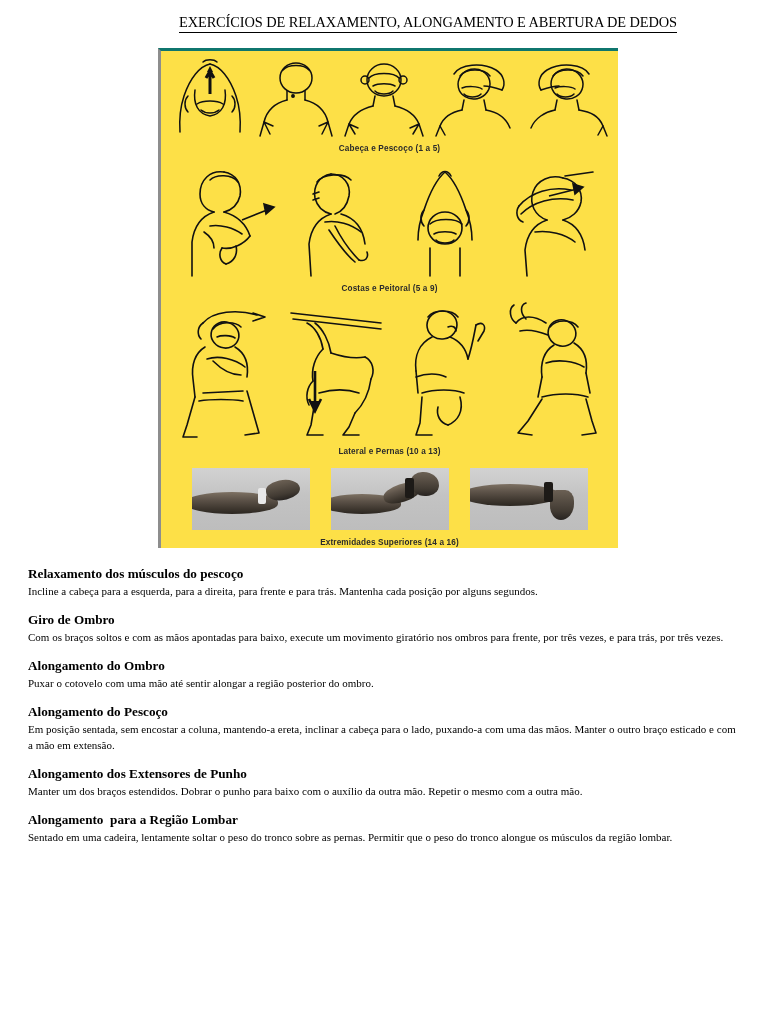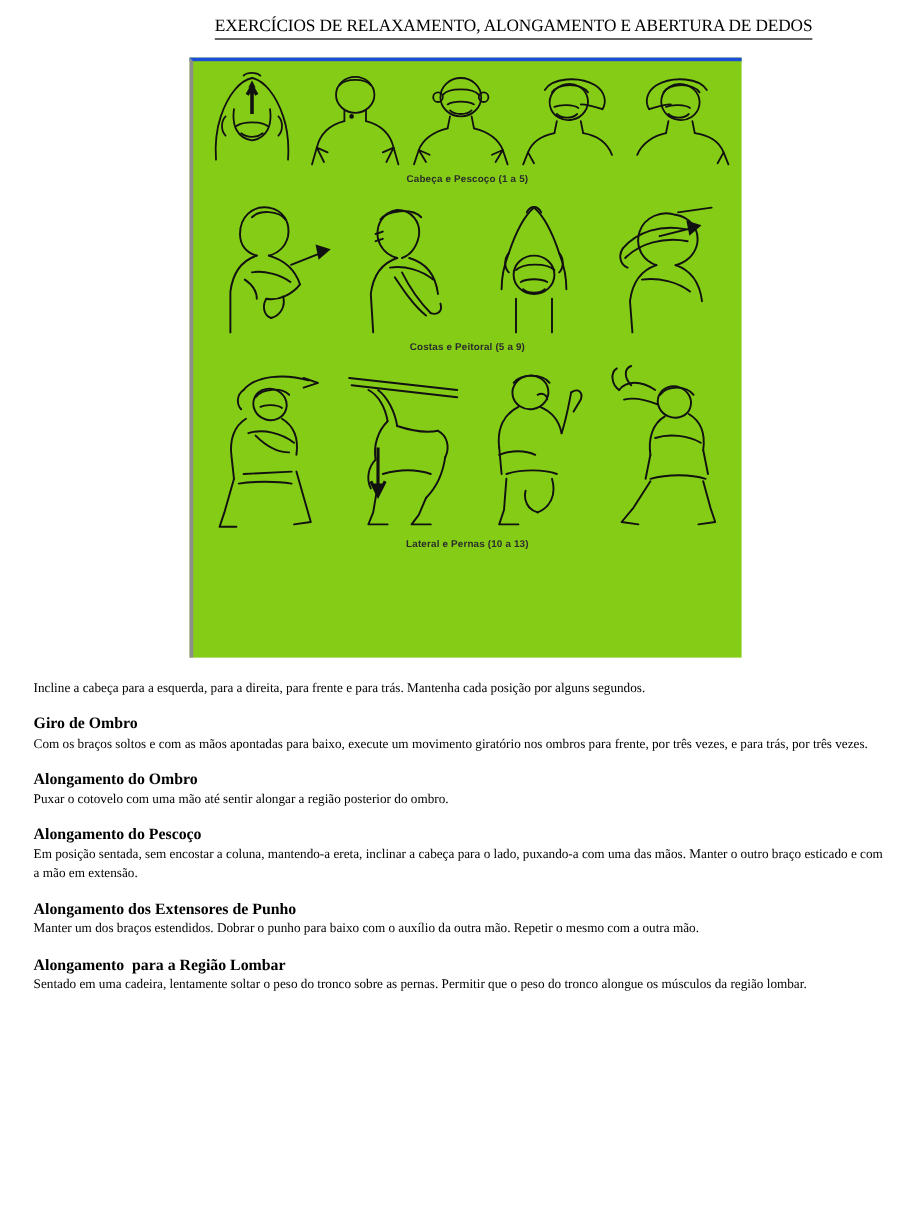--- a/index.html
+++ b/index.html
@@ -35,22 +35,22 @@
     display: inline-block;
   }
 
   
   #figure-block {
     position: absolute;
     top: 48px;
     left: 158px;
     width: 460px;
     height: 500px;
-    background: #84cc16;
-    border-top: 3px solid #1d4ed8;
+    background: #fde047;
+    border-top: 3px solid #0f766e;
     border-left: 3px solid #8d8d8d;
     box-sizing: border-box;
   }
   .fig-rows {
     position: absolute;
     top: 0; left: 0; right: 0; bottom: 0;
     display: flex;
     flex-direction: column;
   }
   .fig-row {
@@ -360,27 +360,49 @@
           <path d="M84 72 L88 92"></path>
           <path d="M40 96 C54 92 74 92 86 96"></path>
           <path d="M40 98 L26 120 L16 132 L30 134"></path>
           <path d="M84 98 L90 120 L94 132 L80 134"></path>
         </g>
       </svg>
 
       <div class="caption">Lateral e Pernas (10 a 13)</div>
     </div>
 
+    <div class="fig-row" id="row-upper">
+      <div class="photo-strip">
+        <div class="photo">
+          <div class="arm" style="left:-6px; top:24px; width:92px; height:22px;"></div>
+          <div class="hand" style="left:74px; top:12px; width:34px; height:20px; transform:rotate(-12deg);"></div>
+          <div class="cuff" style="left:66px; top:20px; width:8px; height:16px; background:#e8e8e8;"></div>
+        </div>
+        <div class="photo">
+          <div class="arm" style="left:-8px; top:26px; width:78px; height:20px;"></div>
+          <div class="arm" style="left:52px; top:16px; width:38px; height:18px; transform:rotate(-18deg);"></div>
+          <div class="hand" style="left:80px; top:4px; width:28px; height:24px;"></div>
+          <div class="cuff" style="left:74px; top:10px; width:9px; height:20px;"></div>
+        </div>
+        <div class="photo">
+          <div class="arm" style="left:-8px; top:16px; width:96px; height:22px;"></div>
+          <div class="hand" style="left:80px; top:22px; width:24px; height:30px; border-radius:30% 40% 60% 50%;"></div>
+          <div class="cuff" style="left:74px; top:14px; width:9px; height:20px;"></div>
+        </div>
+      </div>
+      <div class="caption">Extremidades Superiores (14 a 16)</div>
+    </div>
 
   </div>
 </div>
 
 <div id="body-text">
 
   <div class="section">
+    <div class="sec-title">Relaxamento dos músculos do pescoço</div>
     <div class="sec-body">Incline a cabeça para a esquerda, para a direita, para frente e para trás. Mantenha cada posição por alguns segundos.</div>
   </div>
 
   <div class="section">
     <div class="sec-title">Giro de Ombro</div>
     <div class="sec-body">Com os braços soltos e com as mãos apontadas para baixo, execute um movimento giratório nos ombros para frente, por três vezes, e para trás, por três vezes.</div>
   </div>
 
 
   <div class="section">

